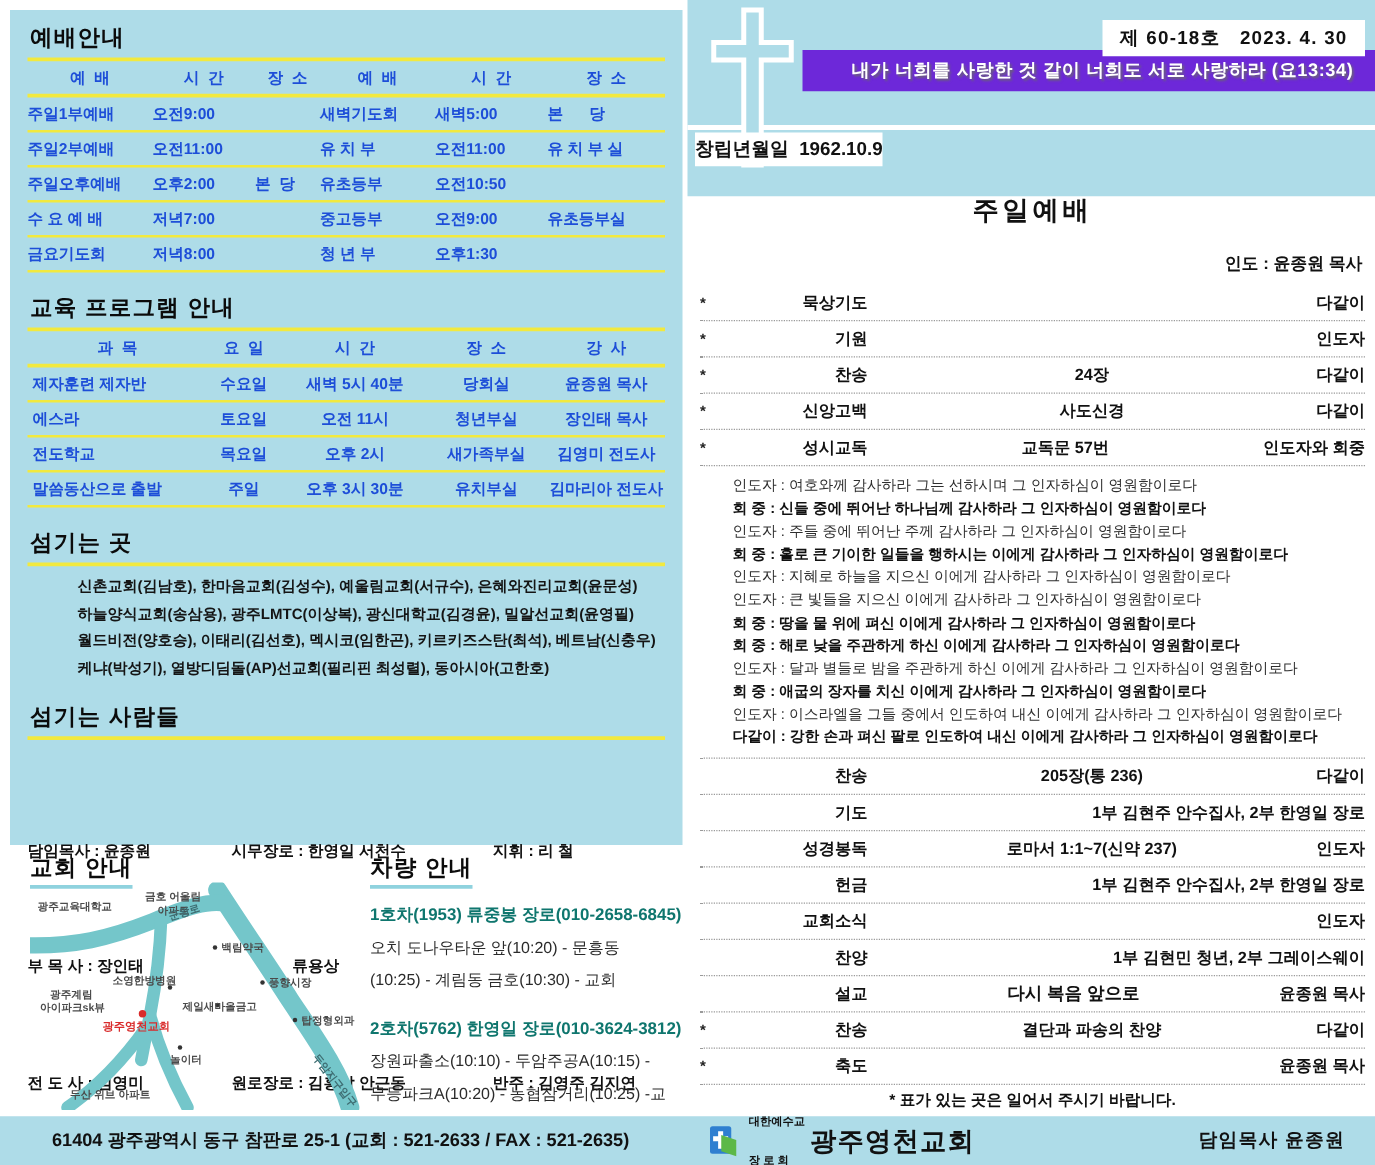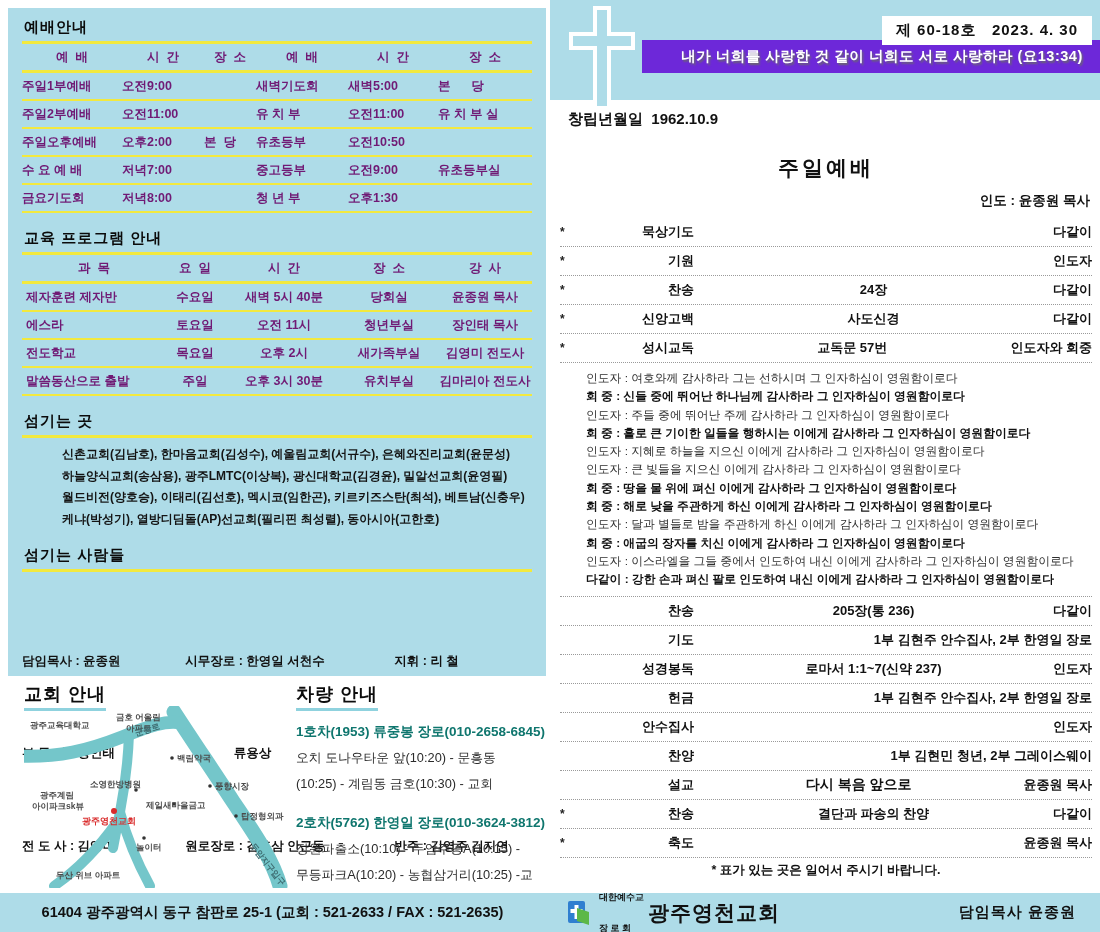--- a/index.html
+++ b/index.html
@@ -7,25 +7,25 @@
     width:1100px;height:932px;position:relative;background:#ffffff;
     font-family:"Liberation Sans","DejaVu Sans",sans-serif;color:#111;
     overflow:hidden;
   }
   
   .left-panel{
     position:absolute;left:8px;top:8px;width:538px;height:668px;
     background:#aedce8;padding:10px 14px;box-sizing:border-box;
   }
   .sec-title{
-    font-size:15px;font-weight:800;color:#0b0b0b;letter-spacing:1px;
+    font-size:18px;font-weight:800;color:#0b0b0b;letter-spacing:1px;
     margin:0 0 4px 2px;
   }
   .yline{height:3px;background:#f2e93e;margin:2px 0 0 0;}
-  .tbl{width:100%;font-size:12.5px;font-weight:700;color:#701a75;}
+  .tbl{width:100%;font-size:12.5px;font-weight:700;color:#1d4ed8;}
   .tbl .trow{display:grid;align-items:center;border-bottom:2px solid #f2e93e;
     min-height:26px;white-space:pre;}
   .tbl .thead{border-top:3px solid #f2e93e;border-bottom:3px solid #f2e93e;}
   .w-grid{grid-template-columns:100px 82px 52px 92px 90px 1fr;}
   .e-grid{grid-template-columns:140px 66px 112px 98px 1fr;}
   .e-grid span{text-align:center;}
   .e-grid span:first-child{text-align:left;padding-left:4px;}
   .w-grid span{text-align:left;}
   .tbl .thead span{text-align:center;}
   .sec{margin-bottom:16px;}
@@ -43,42 +43,42 @@
     border-bottom:3px solid #8fd2de;padding-bottom:2px;margin:0 0 4px 0;
   }
   .bus{margin-bottom:18px;}
   .bus-title{font-size:13.5px;font-weight:800;color:#0f766e;margin:8px 0 4px 0;}
   .bus-route{font-size:12.8px;font-weight:500;color:#2b2b2b;line-height:2.0;width:240px;}
   .map-svg{position:absolute;left:0;top:24px;}
   .map-svg text{font-size:8.5px;fill:#4b4b4b;font-weight:600;}
   .map-svg .red{fill:#d92b2b;font-weight:800;font-size:9px;}
   .map-svg .road-label{fill:#3e6d72;font-weight:700;}
   
-  .r-header{position:absolute;left:550px;top:0;width:550px;height:100px;background:#aedce8;}
+  .r-header{position:absolute;left:550px;top:0;width:550px;height:157px;background:#aedce8;}
   .r-header .hline{position:absolute;left:0;top:100px;width:550px;height:4px;background:#ffffff;z-index:1;}
   .cross-svg{position:absolute;left:12px;top:4px;z-index:2;}
   .issue-box{
     position:absolute;right:8px;top:16px;background:#ffffff;padding:5px 14px;
     font-size:15px;font-weight:800;letter-spacing:1px;z-index:3;white-space:pre;
   }
   .verse-band{
     position:absolute;left:92px;top:40px;width:458px;height:33px;background:#6d28d9;
     display:flex;align-items:center;justify-content:center;z-index:0;padding-left:11px;
   }
   .verse-band span{
     color:#ffffff;font-weight:800;font-size:14.5px;letter-spacing:0.5px;
     text-shadow:1.5px 1.5px 2px #6a6a6a;white-space:nowrap;
   }
   .founded-box{
-    position:absolute;left:6px;top:106px;background:#ffffff;padding:4px 12px;
+    position:absolute;left:6px;top:106px;background:#ffffff;padding:4px 0;
     font-size:15px;font-weight:800;z-index:3;white-space:pre;
   }
   
   .service{position:absolute;left:560px;top:140px;width:532px;}
-  .svc-title{text-align:center;font-size:21px;font-weight:800;letter-spacing:3px;margin:14px 0 10px 0;}
+  .svc-title{text-align:center;font-size:21px;font-weight:800;letter-spacing:3px;margin:14px 0 20px 0;}
   .svc-leader{text-align:right;font-size:13.5px;font-weight:700;margin:0 2px 8px 0;}
   .svc-rows .srow{
     display:flex;align-items:center;min-height:28px;
     border-bottom:1px dotted #9a9a9a;font-size:13px;font-weight:700;
   }
   .srow .star{width:16px;text-align:left;font-size:12px;color:#222;}
   .srow .nm{width:118px;text-align:right;}
   .srow .dt{flex:1;text-align:center;}
   .srow .dt.bold{font-weight:800;font-size:14px;}
   .srow .who{text-align:right;white-space:nowrap;}
@@ -439,21 +439,21 @@
 
       <div class="srow">
         <span class="star"></span>
         <span class="nm">헌금</span>
         <span class="dt"></span>
         <span class="who">1부 김현주 안수집사, 2부 한영일 장로</span>
       </div>
 
       <div class="srow">
         <span class="star"></span>
-        <span class="nm">안수집사</span>
+        <span class="nm">교회소식</span>
         <span class="dt"></span>
         <span class="who">인도자</span>
       </div>
 
       <div class="srow">
         <span class="star"></span>
         <span class="nm">찬양</span>
         <span class="dt"></span>
         <span class="who">1부 김현민 청년, 2부 그레이스웨이</span>
       </div>

